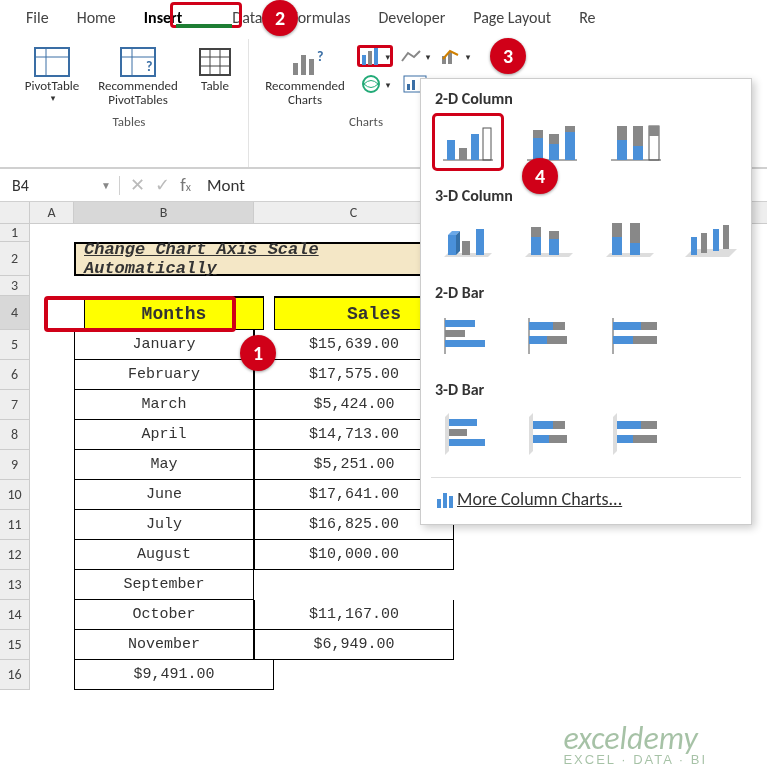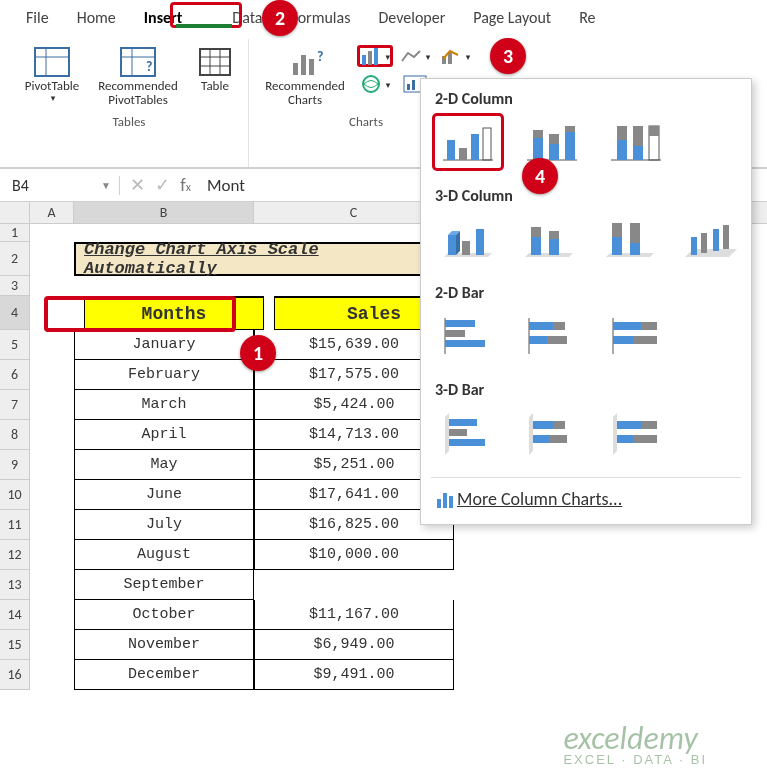--- a/index.html
+++ b/index.html
@@ -442,21 +442,20 @@
       </div>
       <div class="datarow">
         <div class="rowhd">15</div>
         <div class="cell cA"></div>
         <div class="cell cB">November</div>
         <div class="cell cC">$6,949.00</div>
       </div>
       <div class="datarow">
         <div class="rowhd">16</div>
         <div class="cell cA"></div>
-        <div class="cell cB">December</div>
         <div class="cell cC">$9,491.00</div>
       </div>
     </div>
 </div>
 <div class="badge" style="left:240px; top:335px">1</div>
 
 <div class="watermark">
   <span>exceldemy</span>
   <small>EXCEL · DATA · BI</small>
 </div>

